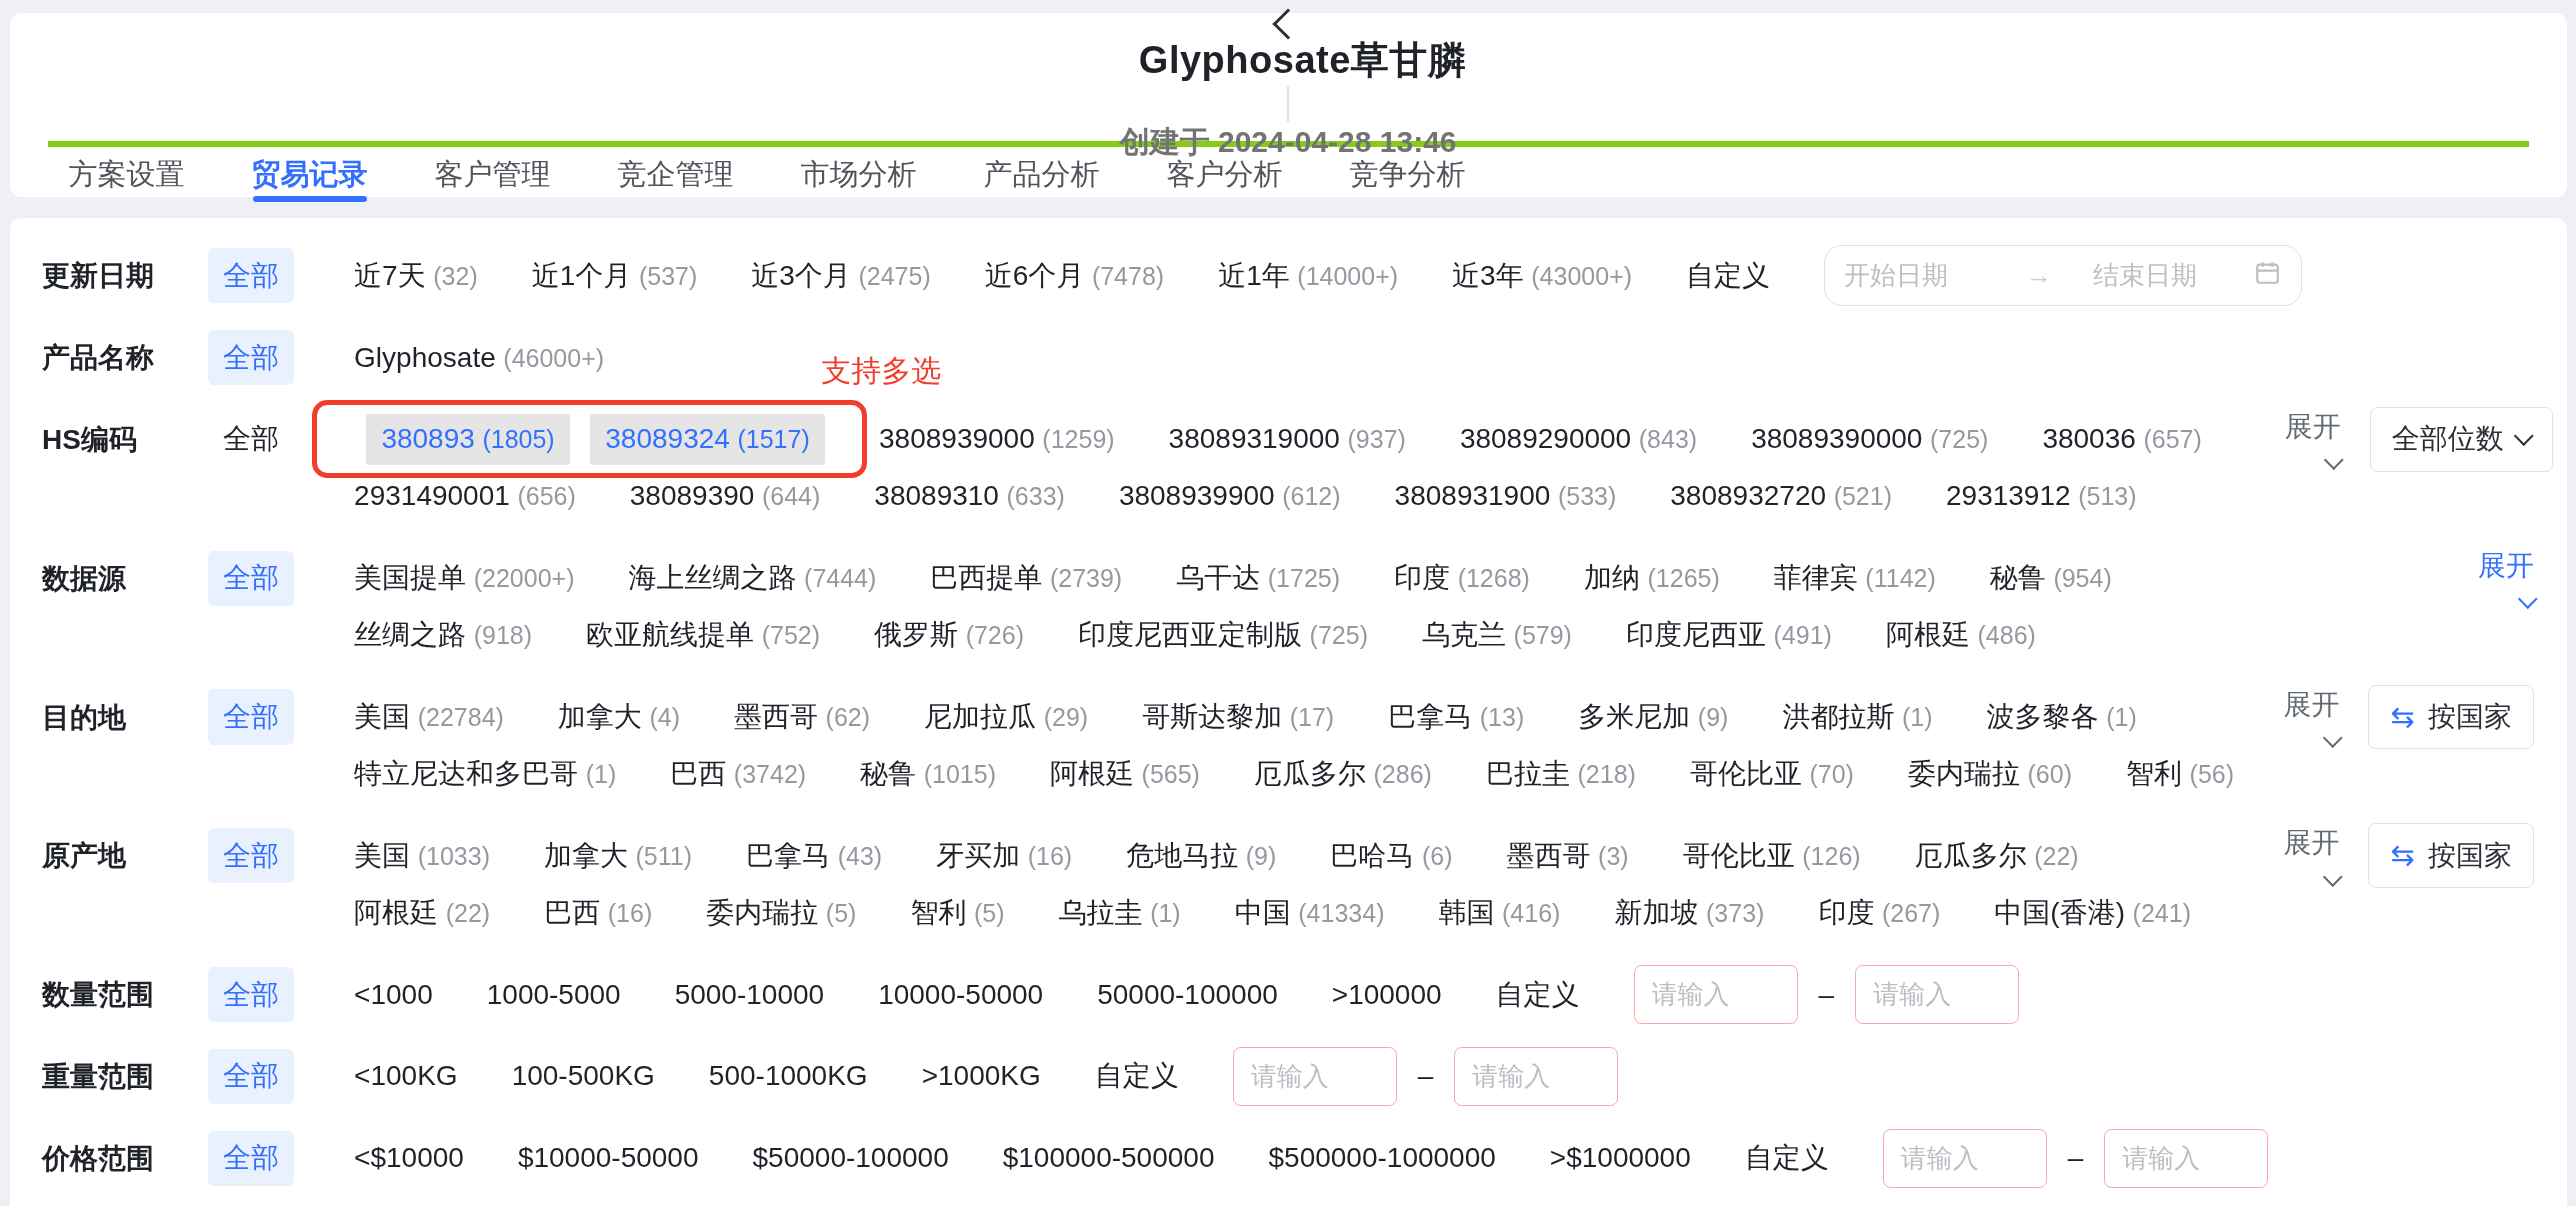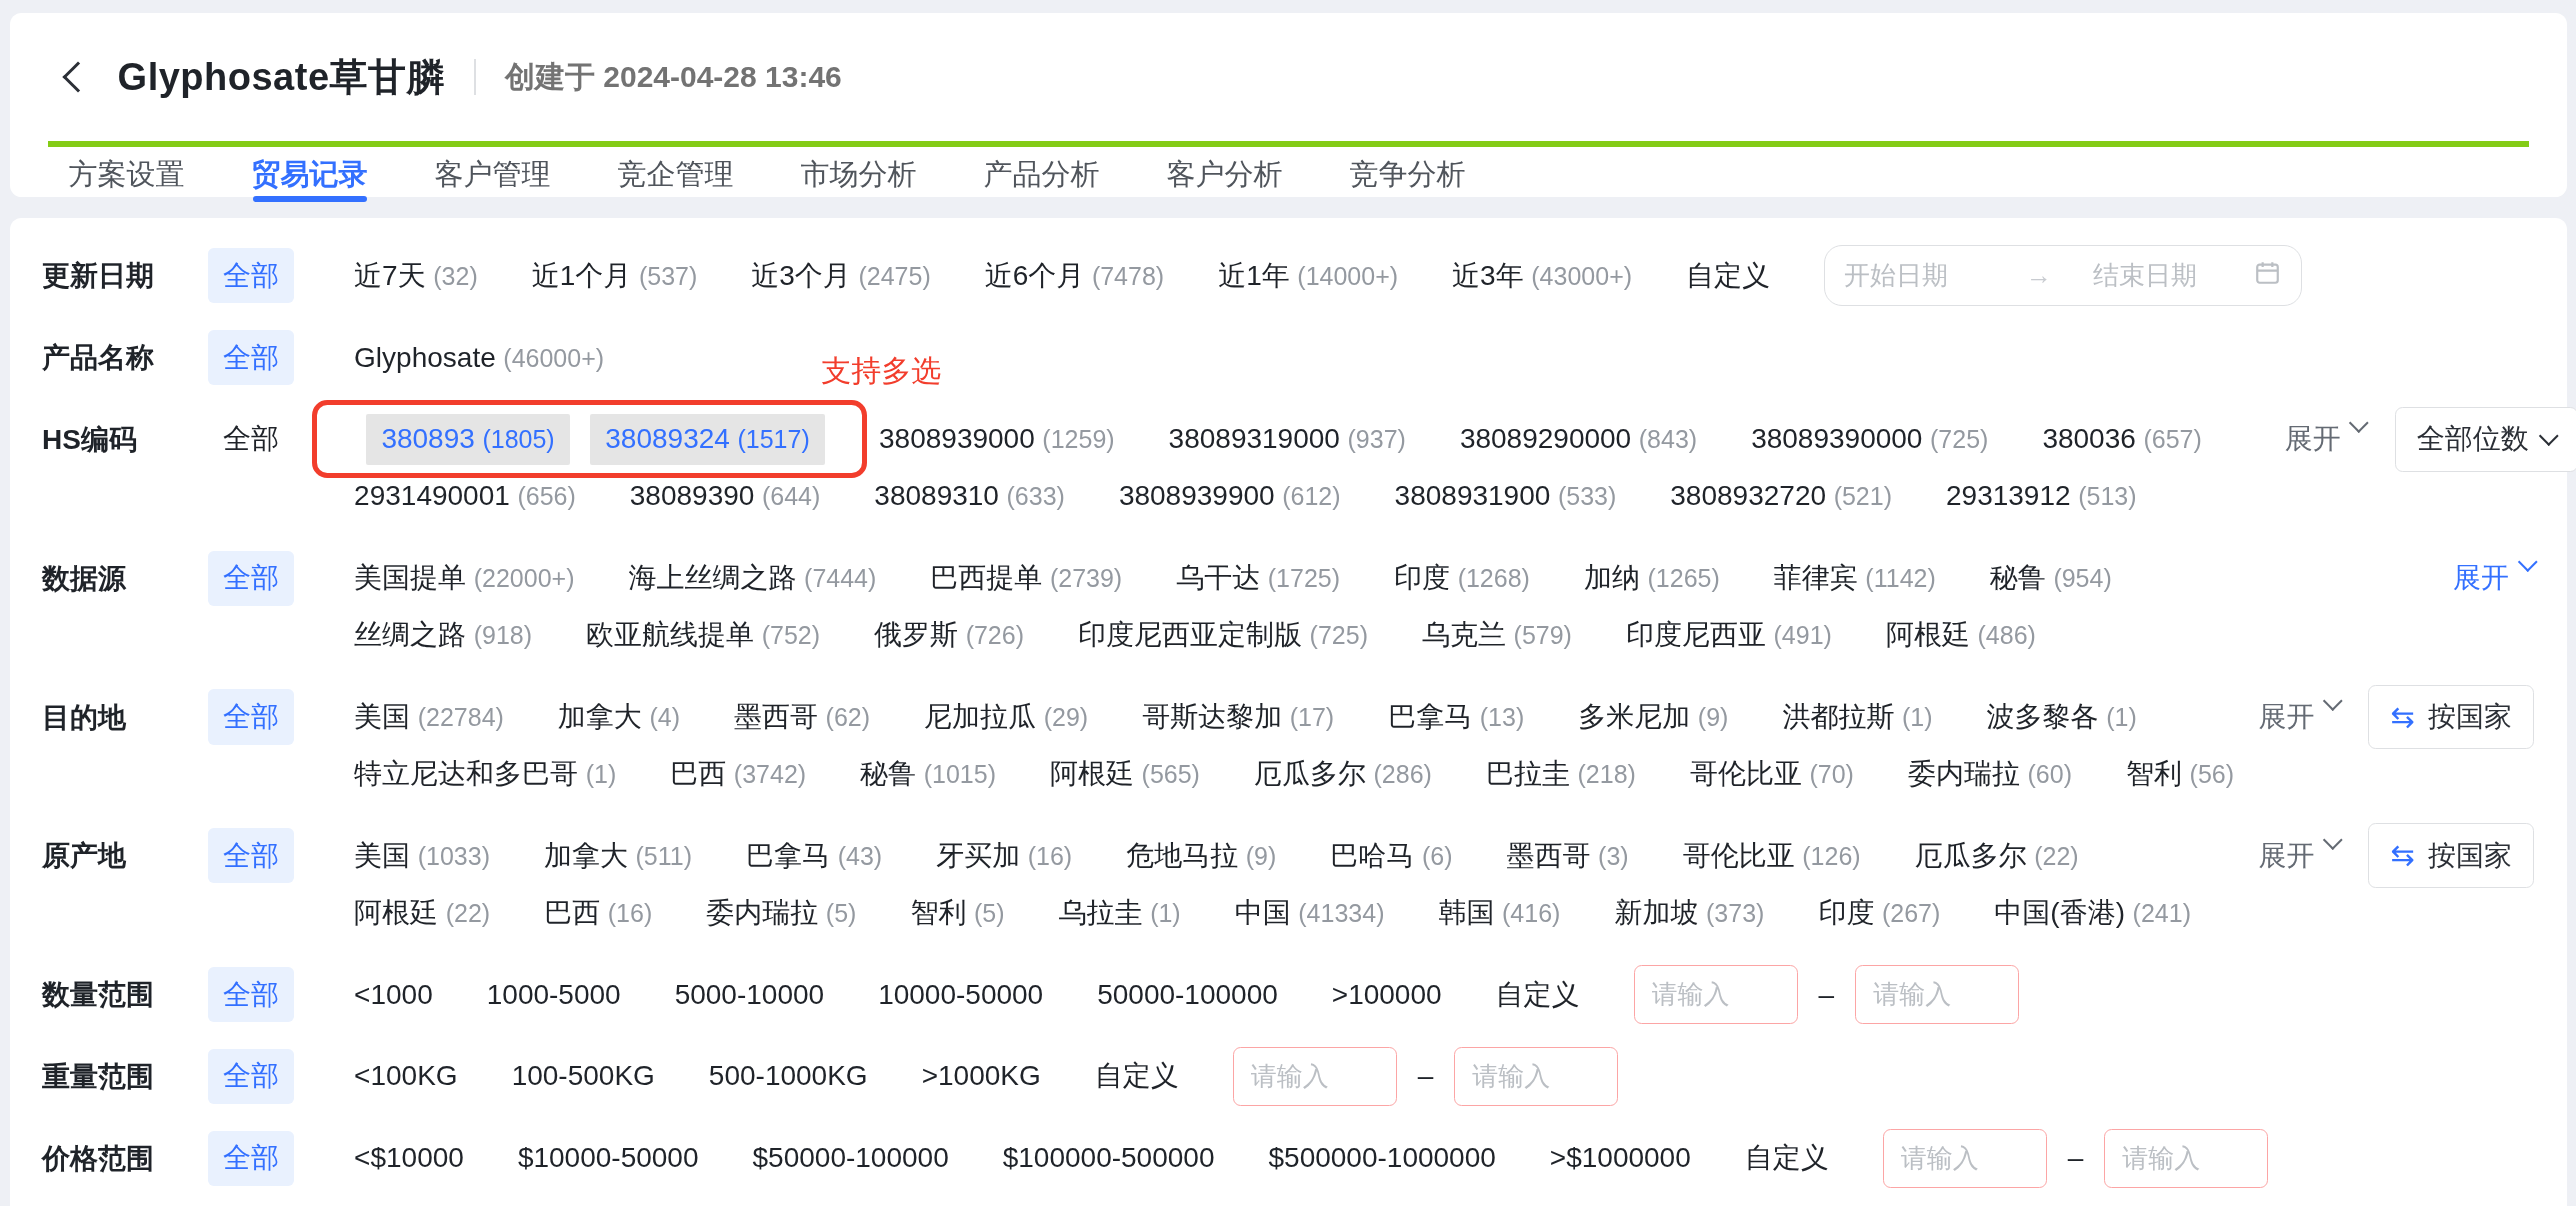--- a/index.html
+++ b/index.html
@@ -4,21 +4,21 @@
 <style>
   html,body{margin:0;padding:0;}
   body{
     width:2576px;height:1207px;overflow:hidden;position:relative;
     background:#eef0f5;
     font-family:"Liberation Sans","DejaVu Sans",sans-serif;
     color:#1f2329;
   }
   .card{position:absolute;background:#ffffff;border-radius:11.5px;box-sizing:border-box;}
   .header-card{left:9.6px;top:13.4px;width:2557px;height:184px;}
-  .title-row{display:flex;align-items:center;height:128px;padding:0 57px;}
+  .title-row{display:flex;align-items:center;height:128px;padding:0 57px;flex-direction:column;}
   .back{width:19px;height:19px;border-left:3.8px solid #2b2f36;border-bottom:3.8px solid #2b2f36;
         transform:rotate(45deg);display:inline-block;cursor:pointer;flex:none;}
   .page-title{font-size:38px;font-weight:700;margin-left:29px;letter-spacing:0.5px;}
   .vdiv{width:1.9px;height:36px;background:#dee0e3;margin:0 29px;flex:none;}
   .created{font-size:30px;color:#737373;font-weight:bold;}
   .tab-bar{display:flex;gap:67px;height:55px;border-top:6px solid #84cc16;margin:0 38px;padding:0 21px;}
   .tab{position:relative;display:flex;align-items:center;font-size:29px;color:#50555c;cursor:pointer;white-space:nowrap;}
   .tab.active{color:#3370ff;font-weight:700;}
   .tab.active::after{content:"";position:absolute;left:1px;right:1px;bottom:0;height:6.7px;background:#3370ff;border-radius:3.8px;}
 
@@ -35,21 +35,21 @@
   .opt-c{font-size:25px;color:#9499a0;}
   .opt.sel{background:#e5e5e5;border-radius:2px;padding:9.6px 15.3px;text-align:center;}
   .opt.sel .opt-t,.opt.sel .opt-c{color:#3370ff;}
 
   .multi-wrap{position:relative;display:inline-flex;gap:20px;align-items:center;padding-left:12px;}
   .multi-wrap::before{content:"";position:absolute;inset:-13.4px -42px;border:5.7px solid #f23d2c;
     border-radius:15.3px;pointer-events:none;}
   .multi-note{position:absolute;left:calc(100% - 3.8px);top:-63px;font-size:30px;color:#f23d2c;white-space:nowrap;}
 
   .rline{margin-left:auto;display:flex;align-items:center;gap:29px;flex:none;padding-left:29px;}
-  .expand{display:inline-flex;align-items:flex-start;gap:11.5px;font-size:28px;color:#646a73;cursor:pointer;white-space:nowrap;}
+  .expand{display:inline-flex;align-items:flex-end;gap:11.5px;font-size:28px;color:#646a73;cursor:pointer;white-space:nowrap;flex-direction:column;}
   .expand.blue{color:#3370ff;}
   .chev{width:11.5px;height:11.5px;border-right:2.9px solid currentColor;border-bottom:2.9px solid currentColor;
         transform:rotate(45deg) translate(-2.9px,-2.9px);display:inline-block;}
   .abtn{display:inline-flex;align-items:center;gap:13.4px;border:1px solid #dee0e3;border-radius:7.6px;
         padding:12.4px 21px;font-size:28px;color:#2b2f36;background:#fff;cursor:pointer;white-space:nowrap;}
   .swap{color:#3370ff;font-size:29px;line-height:1;}
 
   .datebox{display:flex;align-items:center;width:478px;height:61px;border:1px solid #dee0e3;border-radius:18px;
         padding:0 19px;box-sizing:border-box;font-size:26px;color:#bbbfc4;background:#fff;cursor:text;flex:none;}
   .datebox .ph-start{width:182px;}

